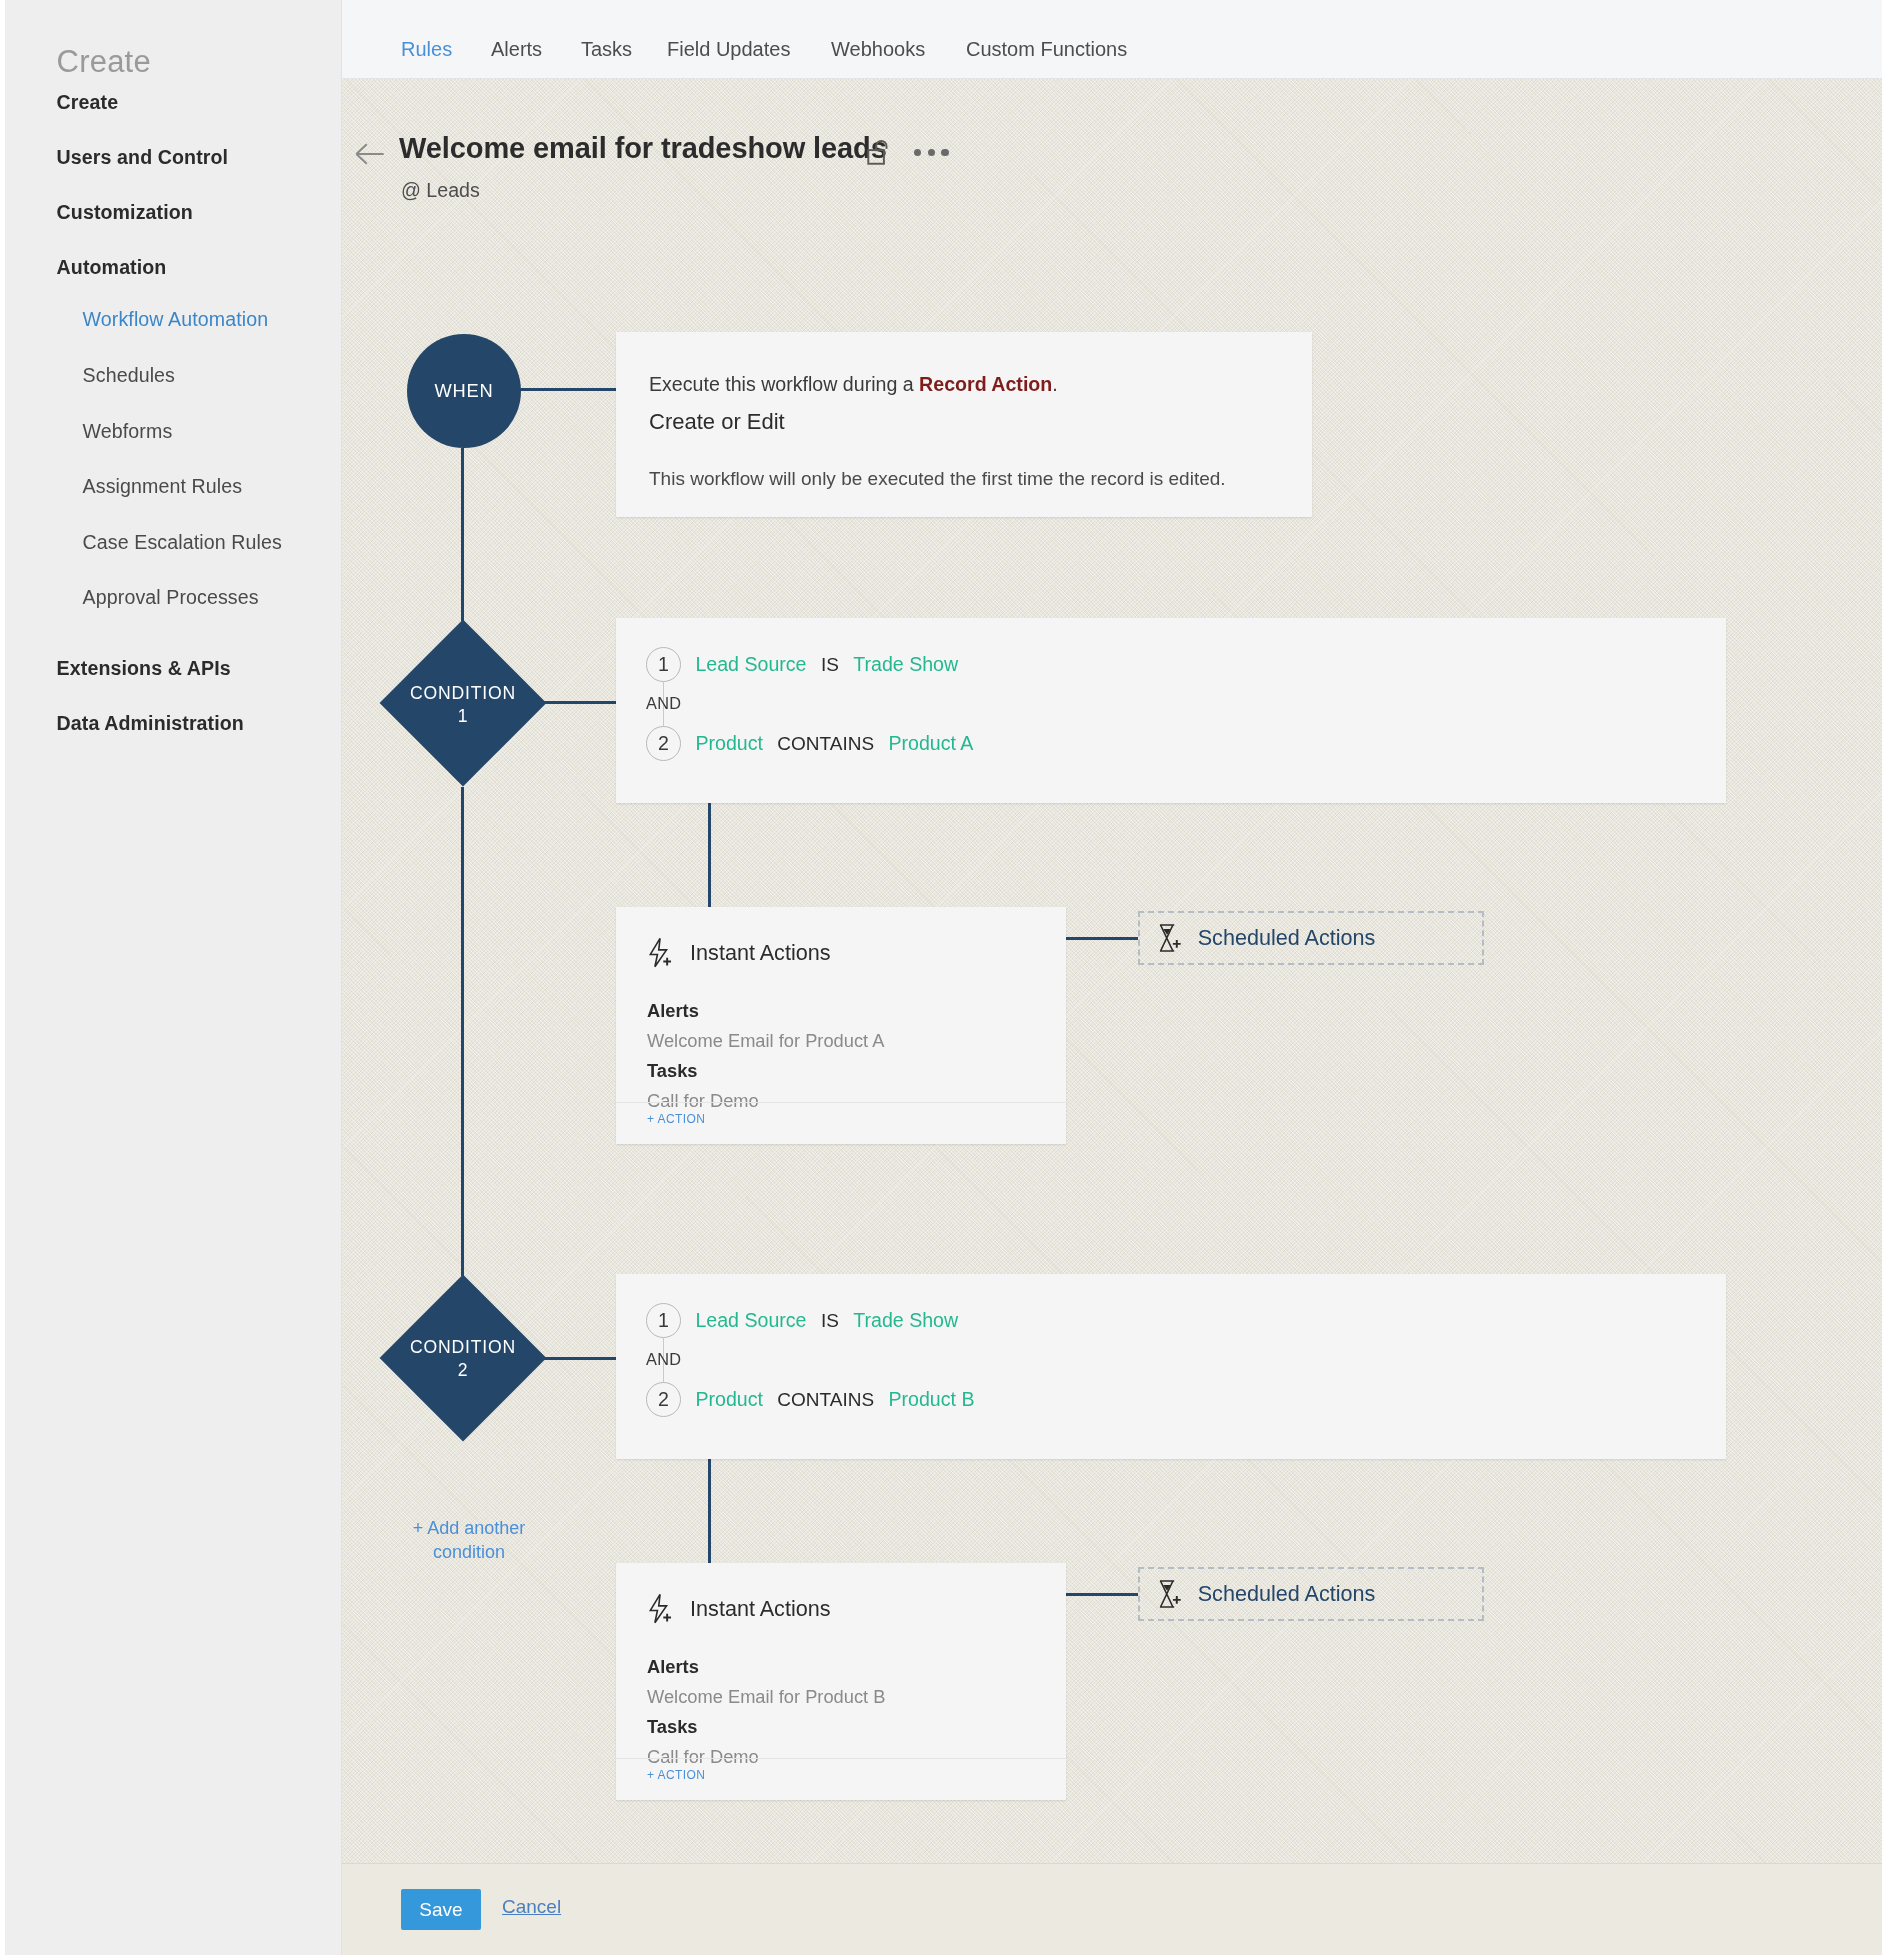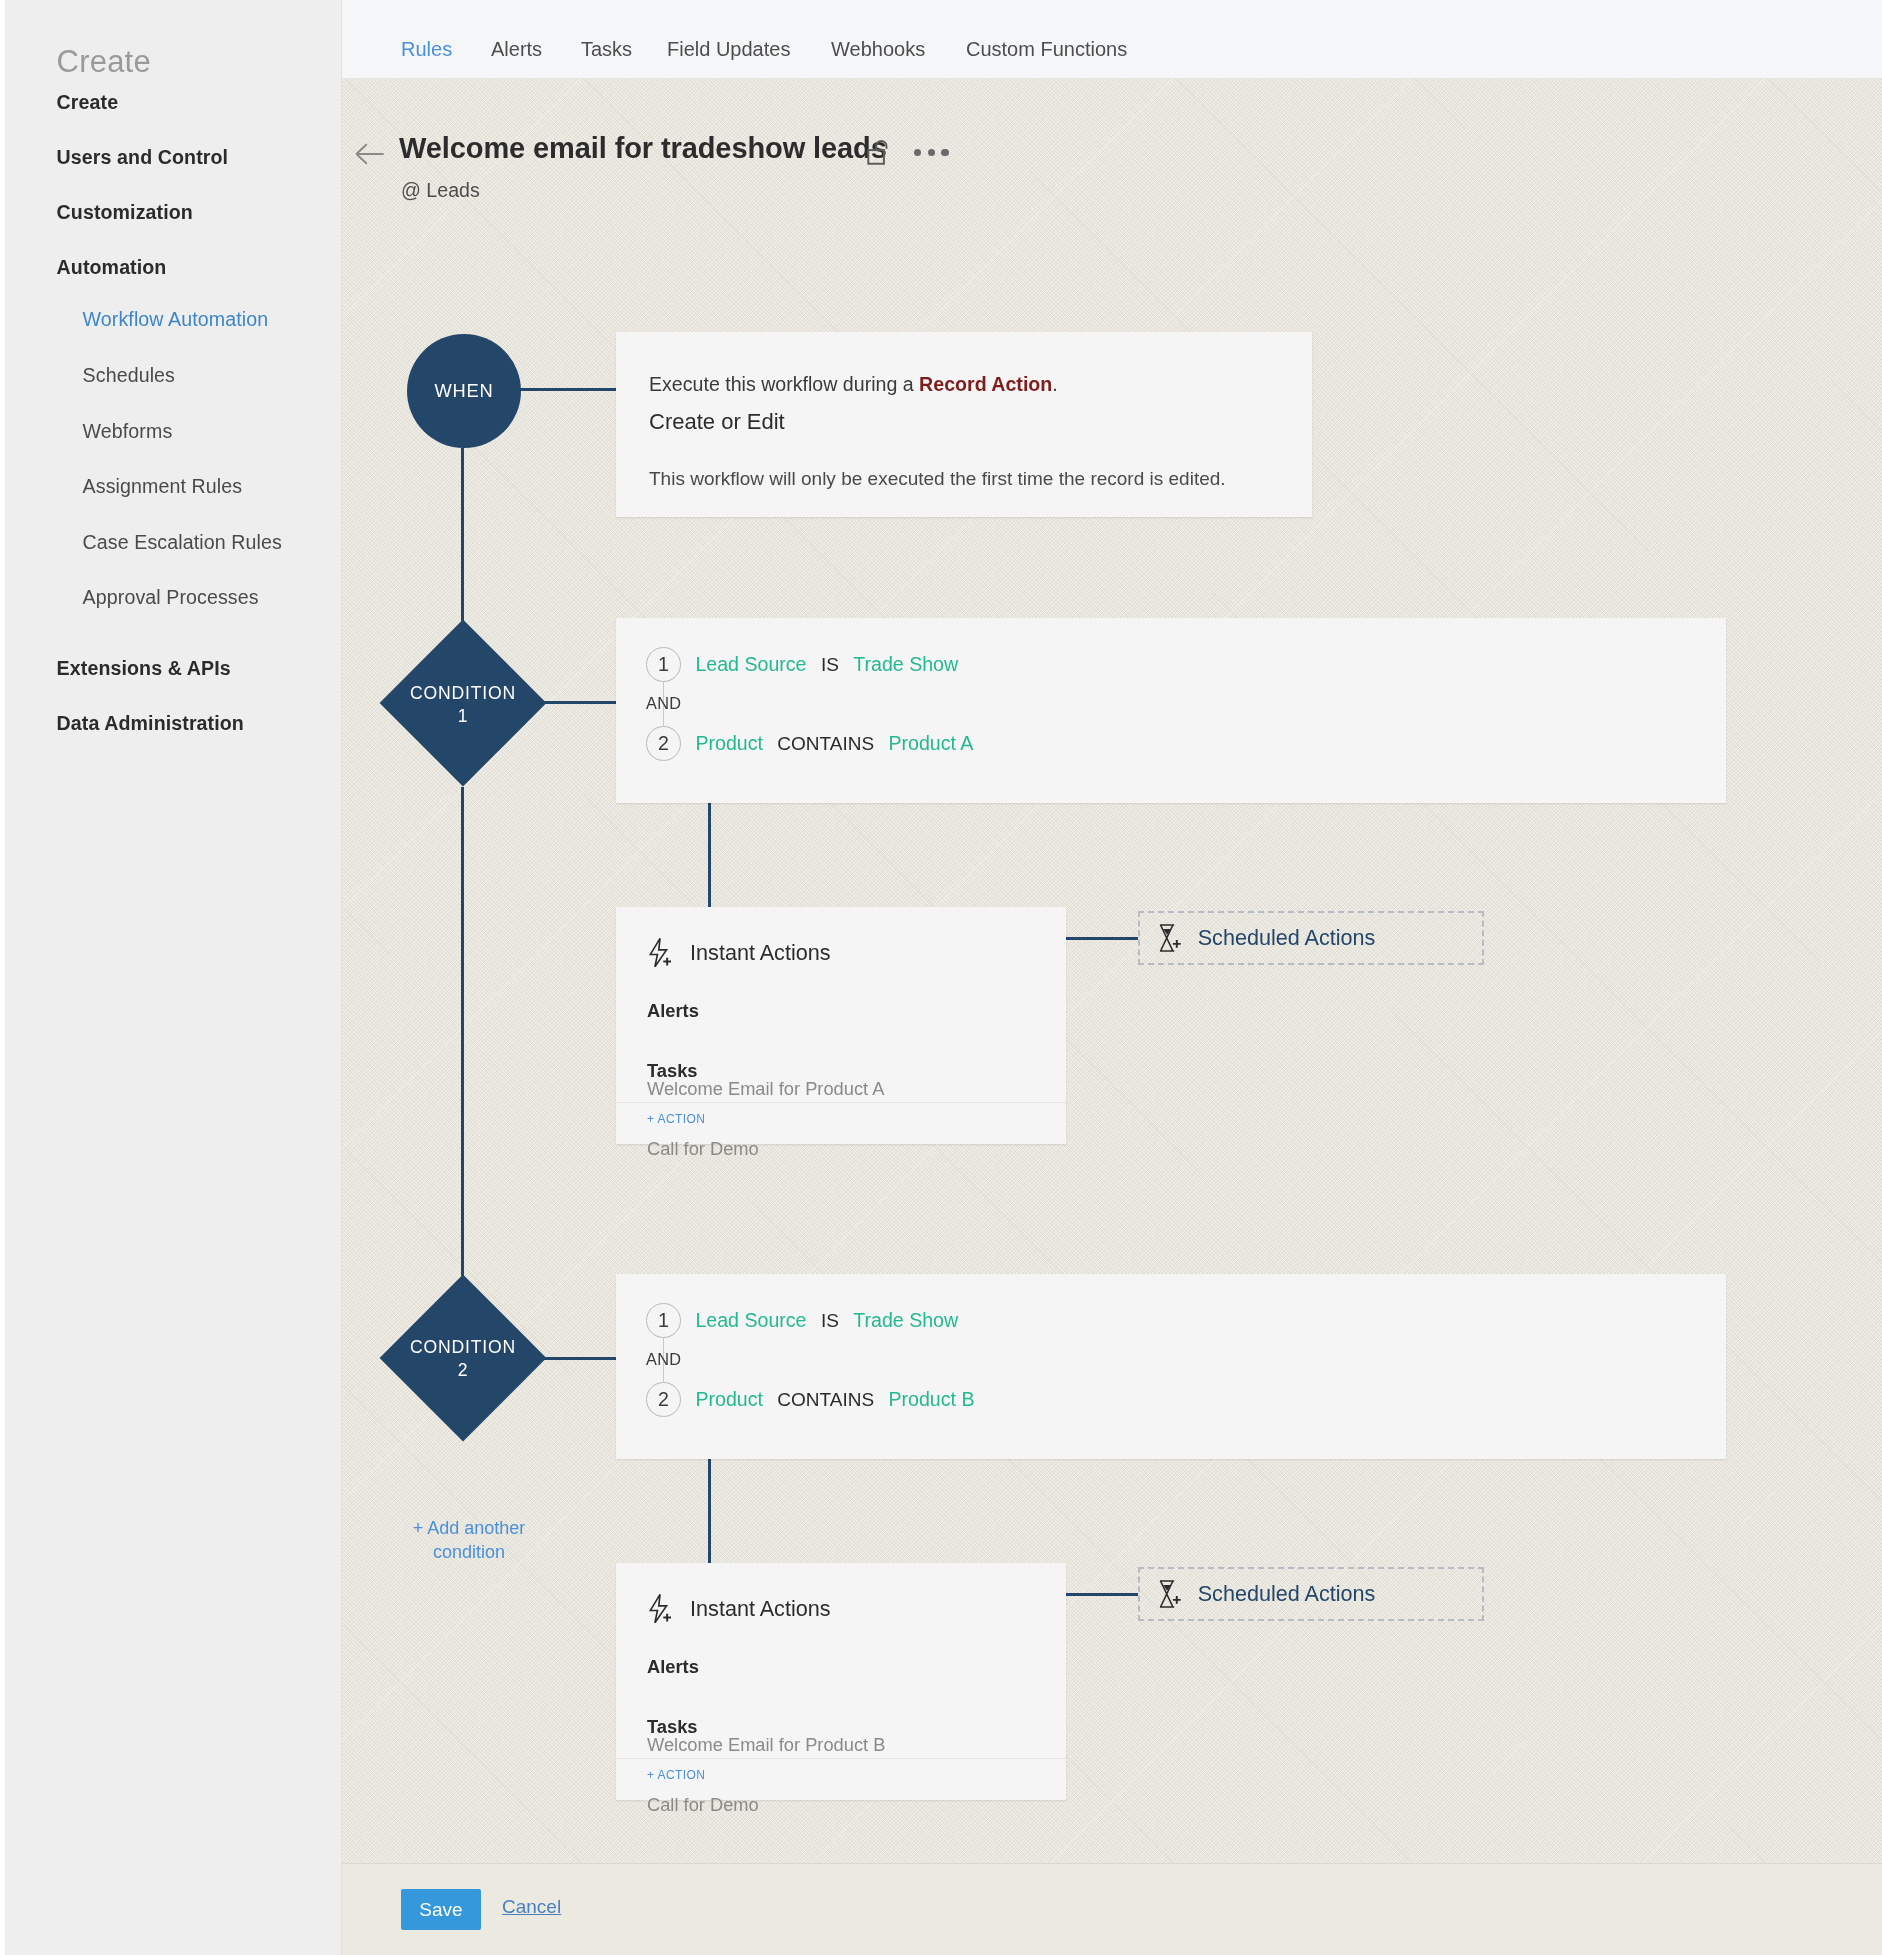--- a/index.html
+++ b/index.html
@@ -228,21 +228,21 @@
     position: absolute; left: 31px; top: 30px;
     display: flex; align-items: center; gap: 15.7px;
   }
   .ia-head .ttl { font-size: 21.6px; color: #2c2c2c; }
   .ia-sect-title {
     position: absolute; left: 31px;
     font-size: 18.3px; color: #2b2b2b; font-weight: 700;
   }
   .ia-sect-val {
     position: absolute; left: 31px;
-    font-size: 18.3px; color: #8a8a8a; font-weight: 400; margin-top: 48px;
+    font-size: 18.3px; color: #8a8a8a; font-weight: 400;
   }
   .ia-divider {
     position: absolute; left: 0; right: 0;
     height: 0.7px; background: #e5e5e5;
   }
   .ia-action {
     position: absolute; left: 31px;
     font-size: 12px; color: #4a90d9; letter-spacing: 0.4px;
     cursor: pointer;
   }

